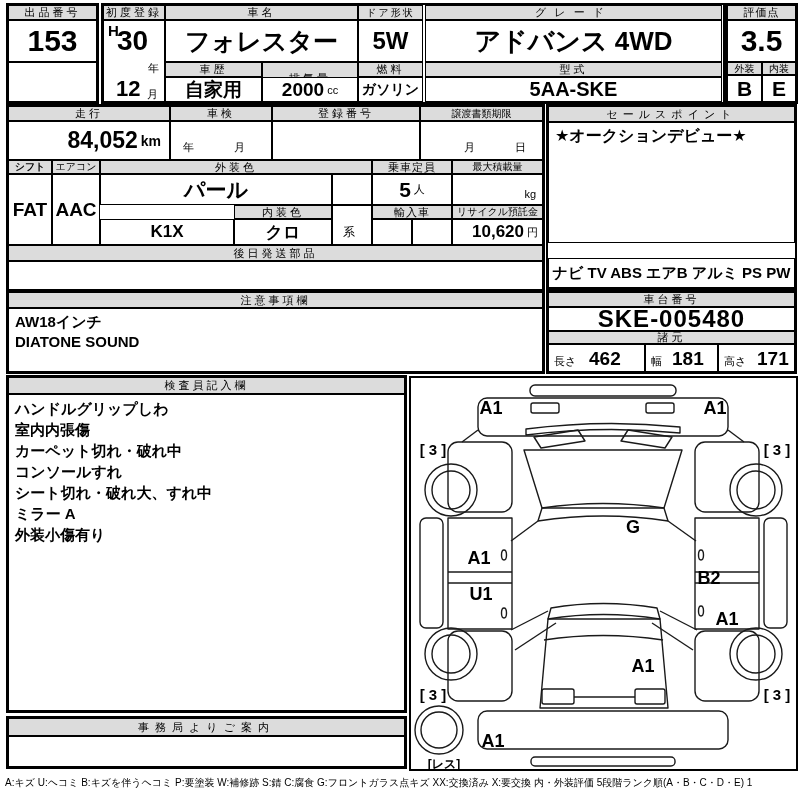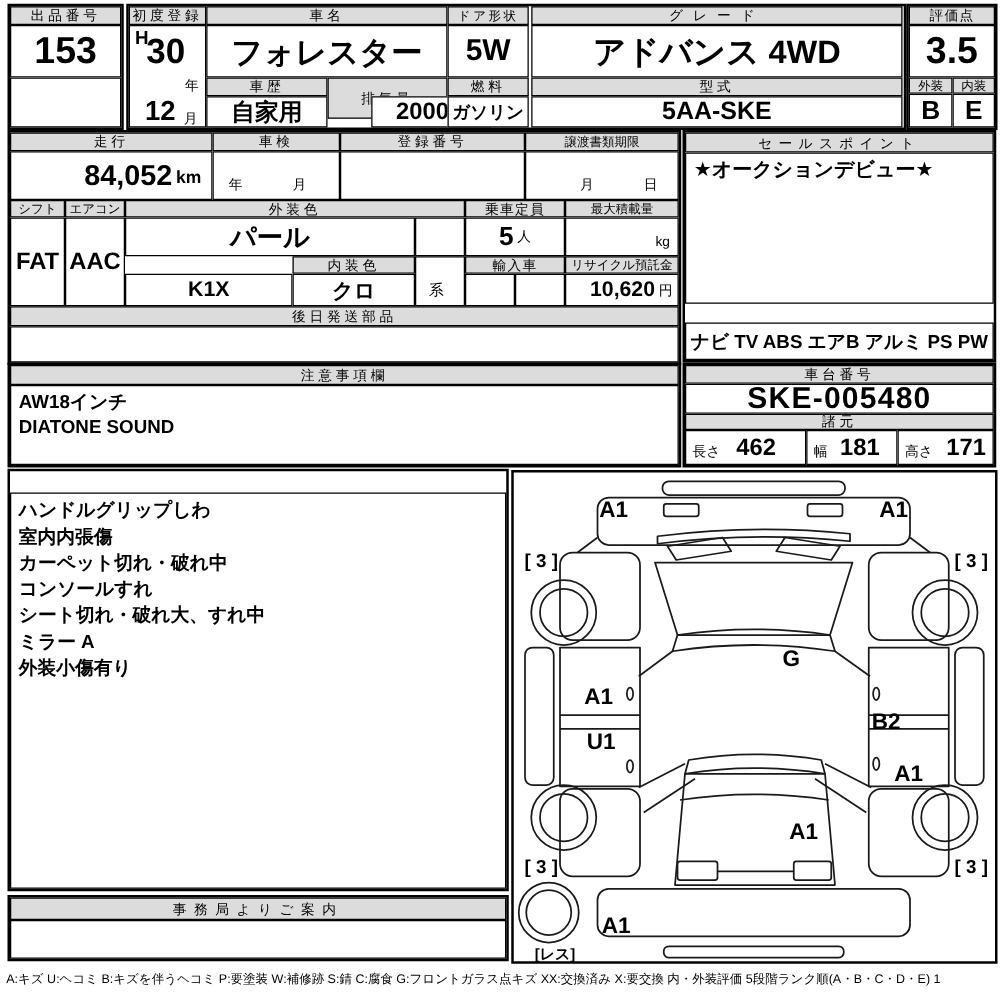--- a/index.html
+++ b/index.html
@@ -33,21 +33,21 @@
     <span style="position:absolute;right:5px;top:40px;font-size:11px;">年</span>
     <span style="position:absolute;left:12px;top:55px;font-weight:bold;font-size:22px;">12</span>
     <span style="position:absolute;right:6px;top:66px;font-size:11px;">月</span>
   </div>
 
   <div class="cell hdr" style="left:165px;top:5px;width:193px;height:15px;">車名</div>
   <div class="cell val" style="left:165px;top:20px;width:193px;height:42px;font-size:25px;">フォレスター</div>
   <div class="cell hdr" style="left:165px;top:62px;width:97px;height:15px;">車歴</div>
   <div class="cell val" style="left:165px;top:77px;width:97px;height:25px;font-size:19px;">自家用</div>
   <div class="cell hdr" style="left:262px;top:62px;width:96px;height:33px;">排気量</div>
-  <div class="cell val" style="left:262px;top:77px;width:96px;height:25px;font-size:19px;margin-left:35px;">
+  <div class="cell val" style="left:262px;top:77px;width:96px;height:25px;font-size:19px;">
     <span>2000</span>
       <span class="unit">cc</span>
   </div>
 
   <div class="cell hdr tight" style="left:358px;top:5px;width:65px;height:15px;letter-spacing:2px;">ドア形状</div>
   <div class="cell val" style="left:358px;top:20px;width:65px;height:42px;font-size:24px;">5W</div>
   <div class="cell hdr" style="left:358px;top:62px;width:65px;height:15px;">燃料</div>
   <div class="cell val" style="left:358px;top:77px;width:65px;height:25px;font-size:14px;">ガソリン</div>
 
   <div class="cell hdr" style="left:425px;top:5px;width:297px;height:15px;letter-spacing:8px;">グレード</div>
@@ -74,21 +74,21 @@
   <div class="cell" style="left:170px;top:121px;width:102px;height:39px;">
     <span style="position:absolute;left:12px;bottom:4px;font-size:11px;letter-spacing:6px;">年　　月</span>
   </div>
   <div class="cell hdr" style="left:272px;top:106px;width:148px;height:15px;">登録番号</div>
   <div class="cell" style="left:272px;top:121px;width:148px;height:39px;"></div>
   <div class="cell hdr tight" style="left:420px;top:106px;width:123px;height:15px;">譲渡書類期限</div>
   <div class="cell" style="left:420px;top:121px;width:123px;height:39px;">
     <span style="position:absolute;right:10px;bottom:4px;font-size:11px;letter-spacing:6px;">月　　日</span>
   </div>
 
-  <div class="cell hdr tight" style="left:8px;top:160px;width:44px;height:14px;">シフト</div>
+  <div class="cell hdr tight" style="left:8px;top:160px;width:44px;height:14px;font-weight:bold;">シフト</div>
   <div class="cell val" style="left:8px;top:174px;width:44px;height:71px;font-size:19px;">FAT</div>
   <div class="cell hdr tight" style="left:52px;top:160px;width:48px;height:14px;">エアコン</div>
   <div class="cell val" style="left:52px;top:174px;width:48px;height:71px;font-size:19px;">AAC</div>
 
   <div class="cell hdr" style="left:100px;top:160px;width:272px;height:14px;">外装色</div>
   <div class="cell val" style="left:100px;top:174px;width:232px;height:31px;font-size:21px;">パール</div>
   <div class="cell" style="left:332px;top:174px;width:40px;height:31px;"></div>
   <div class="cell hdr" style="left:372px;top:160px;width:80px;height:14px;letter-spacing:1px;">乗車定員</div>
   <div class="cell val" style="left:372px;top:174px;width:80px;height:31px;font-size:21px;">
     <span>5</span>
@@ -145,20 +145,21 @@
   <div class="cell" style="left:645px;top:344px;width:73px;height:28px;">
     <span style="position:absolute;left:5px;top:9px;font-size:11px;">幅</span>
     <span style="position:absolute;left:26px;top:3px;font-weight:bold;font-size:19px;">181</span>
   </div>
   <div class="cell" style="left:718px;top:344px;width:77px;height:28px;">
     <span style="position:absolute;left:5px;top:9px;font-size:11px;">高さ</span>
     <span style="position:absolute;left:38px;top:3px;font-weight:bold;font-size:19px;">171</span>
   </div>
   <div class="blk" style="left:546px;top:290px;width:251px;height:84px;"></div>
 
+  <div class="cell hdr" style="left:8px;top:377px;width:397px;height:17px;">検査員記入欄</div>
   <div class="cell" style="left:8px;top:394px;width:397px;height:317px;">
     <div class="txtbox" style="font-size:15px;line-height:21px;">
       <div>ハンドルグリップしわ</div>
       <div>室内内張傷</div>
       <div>カーペット切れ・破れ中</div>
       <div>コンソールすれ</div>
       <div>シート切れ・破れ大、すれ中</div>
       <div>ミラー A</div>
       <div>外装小傷有り</div>
     </div>

